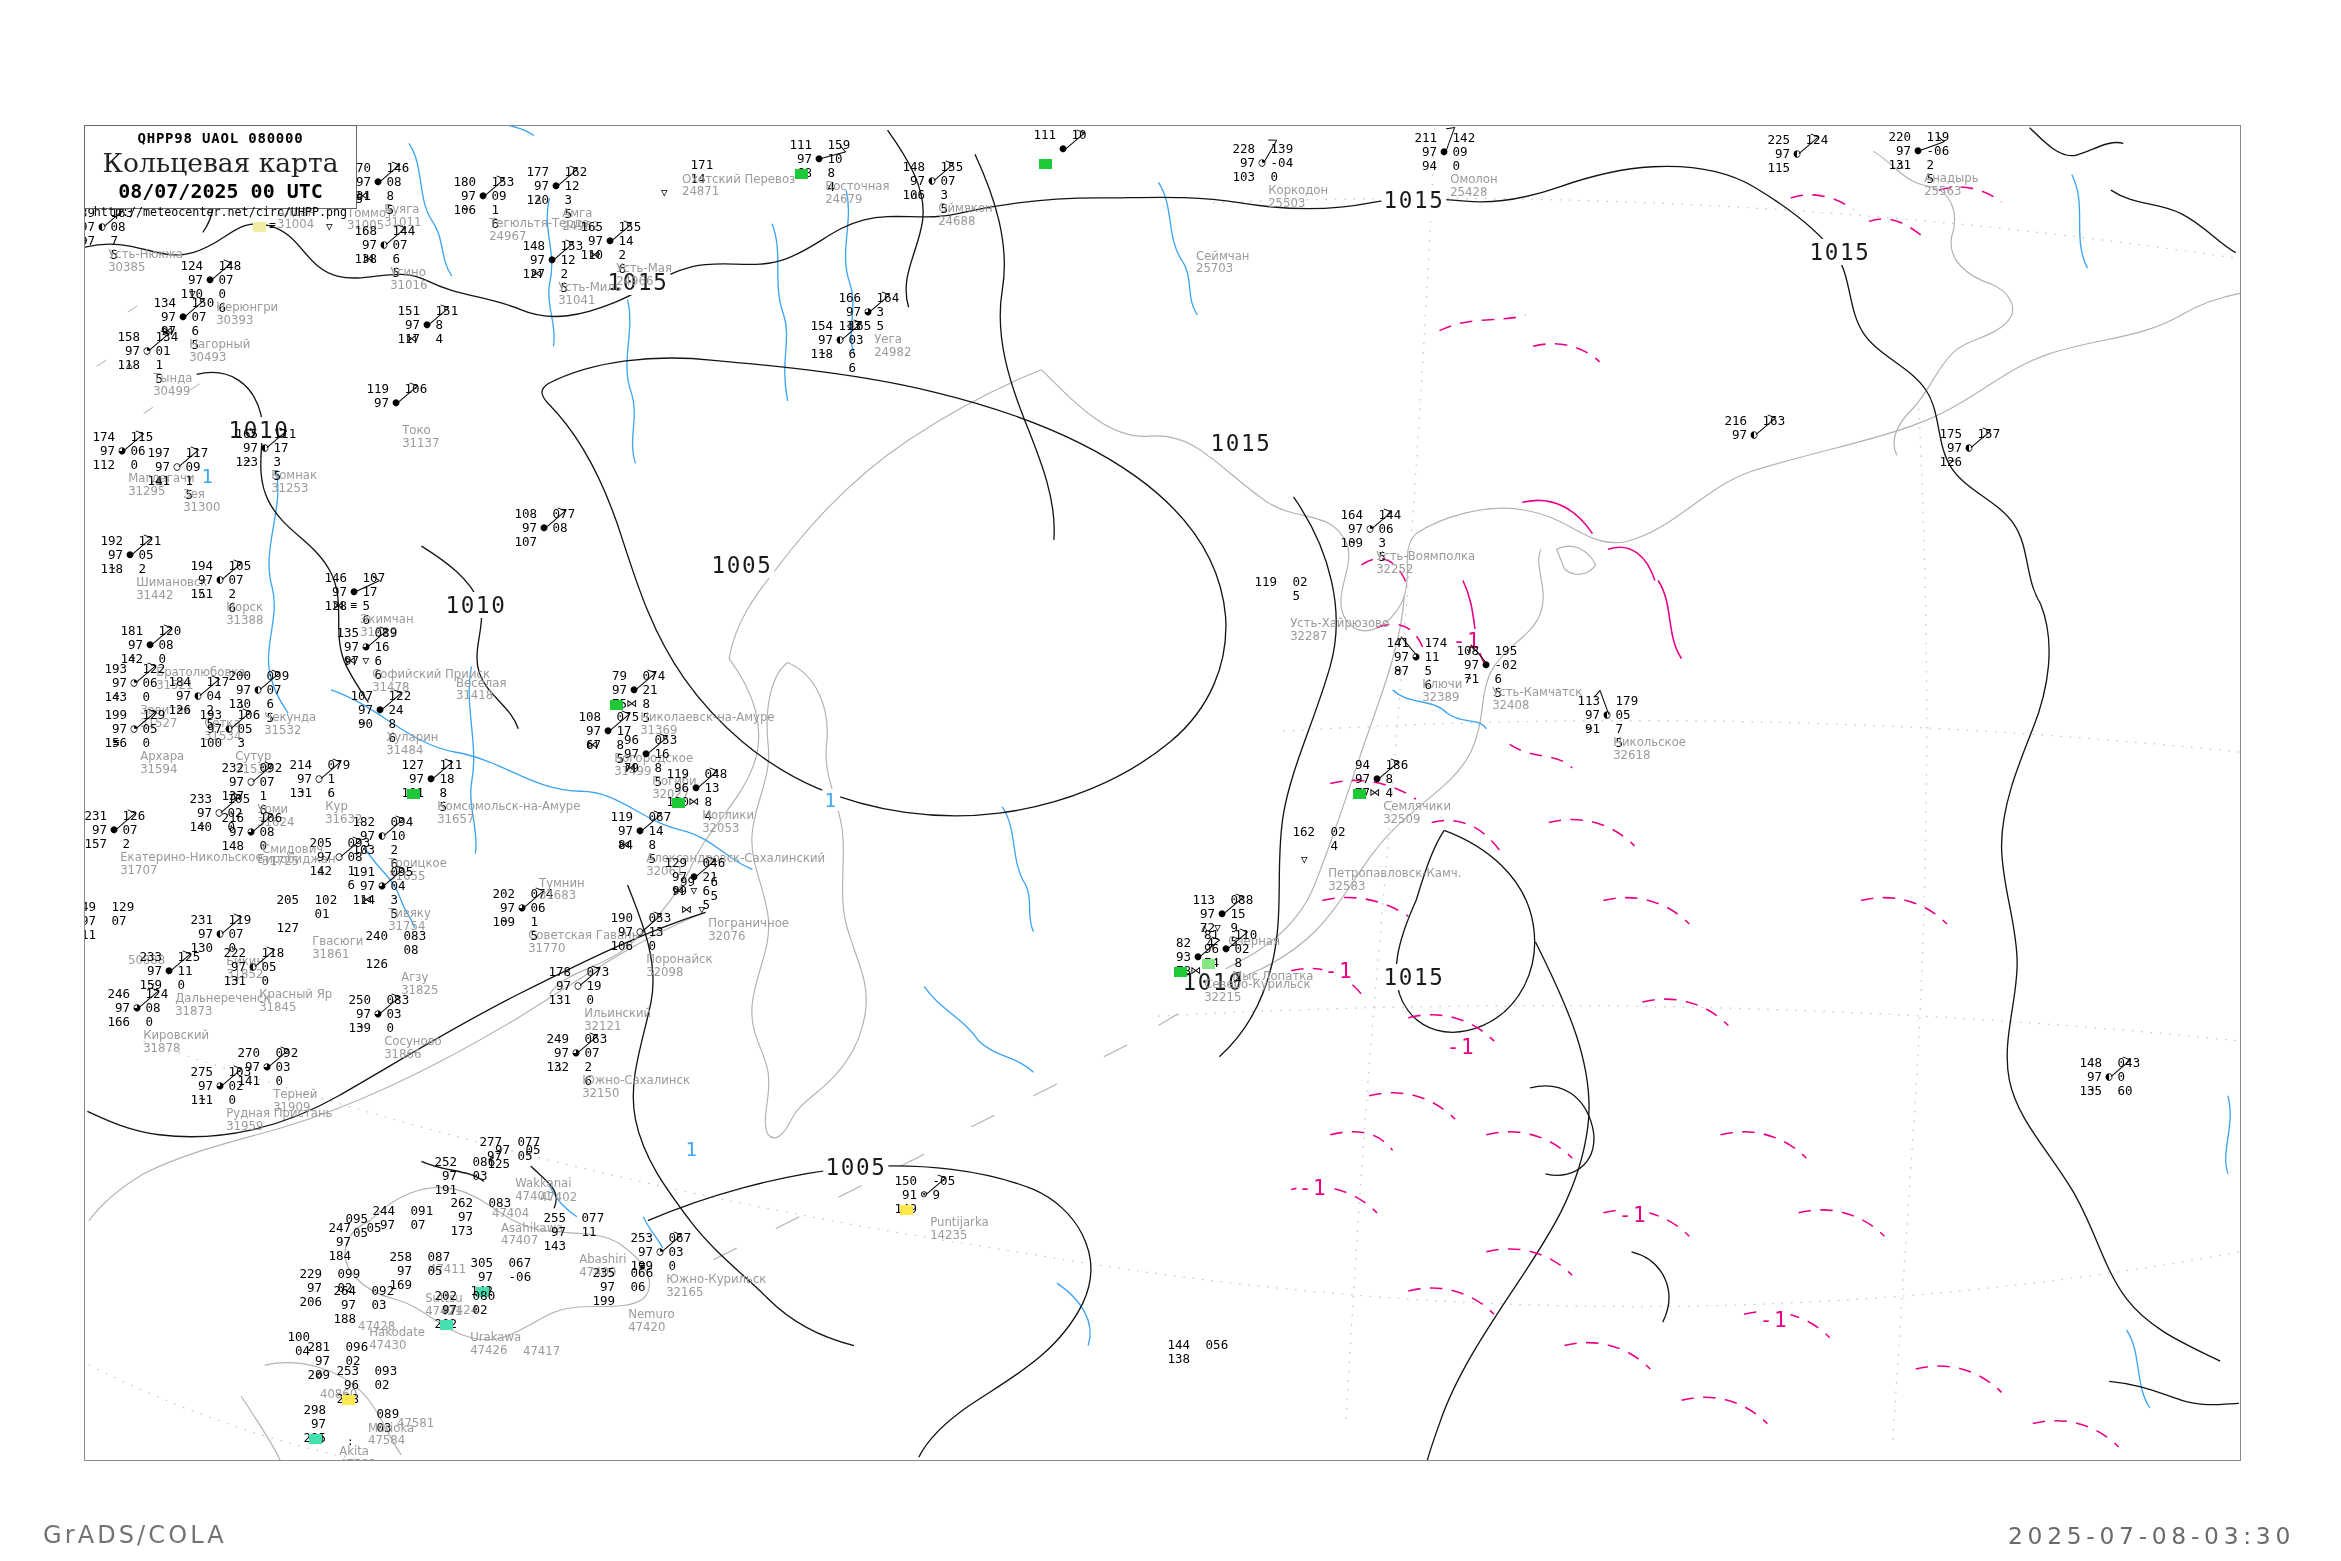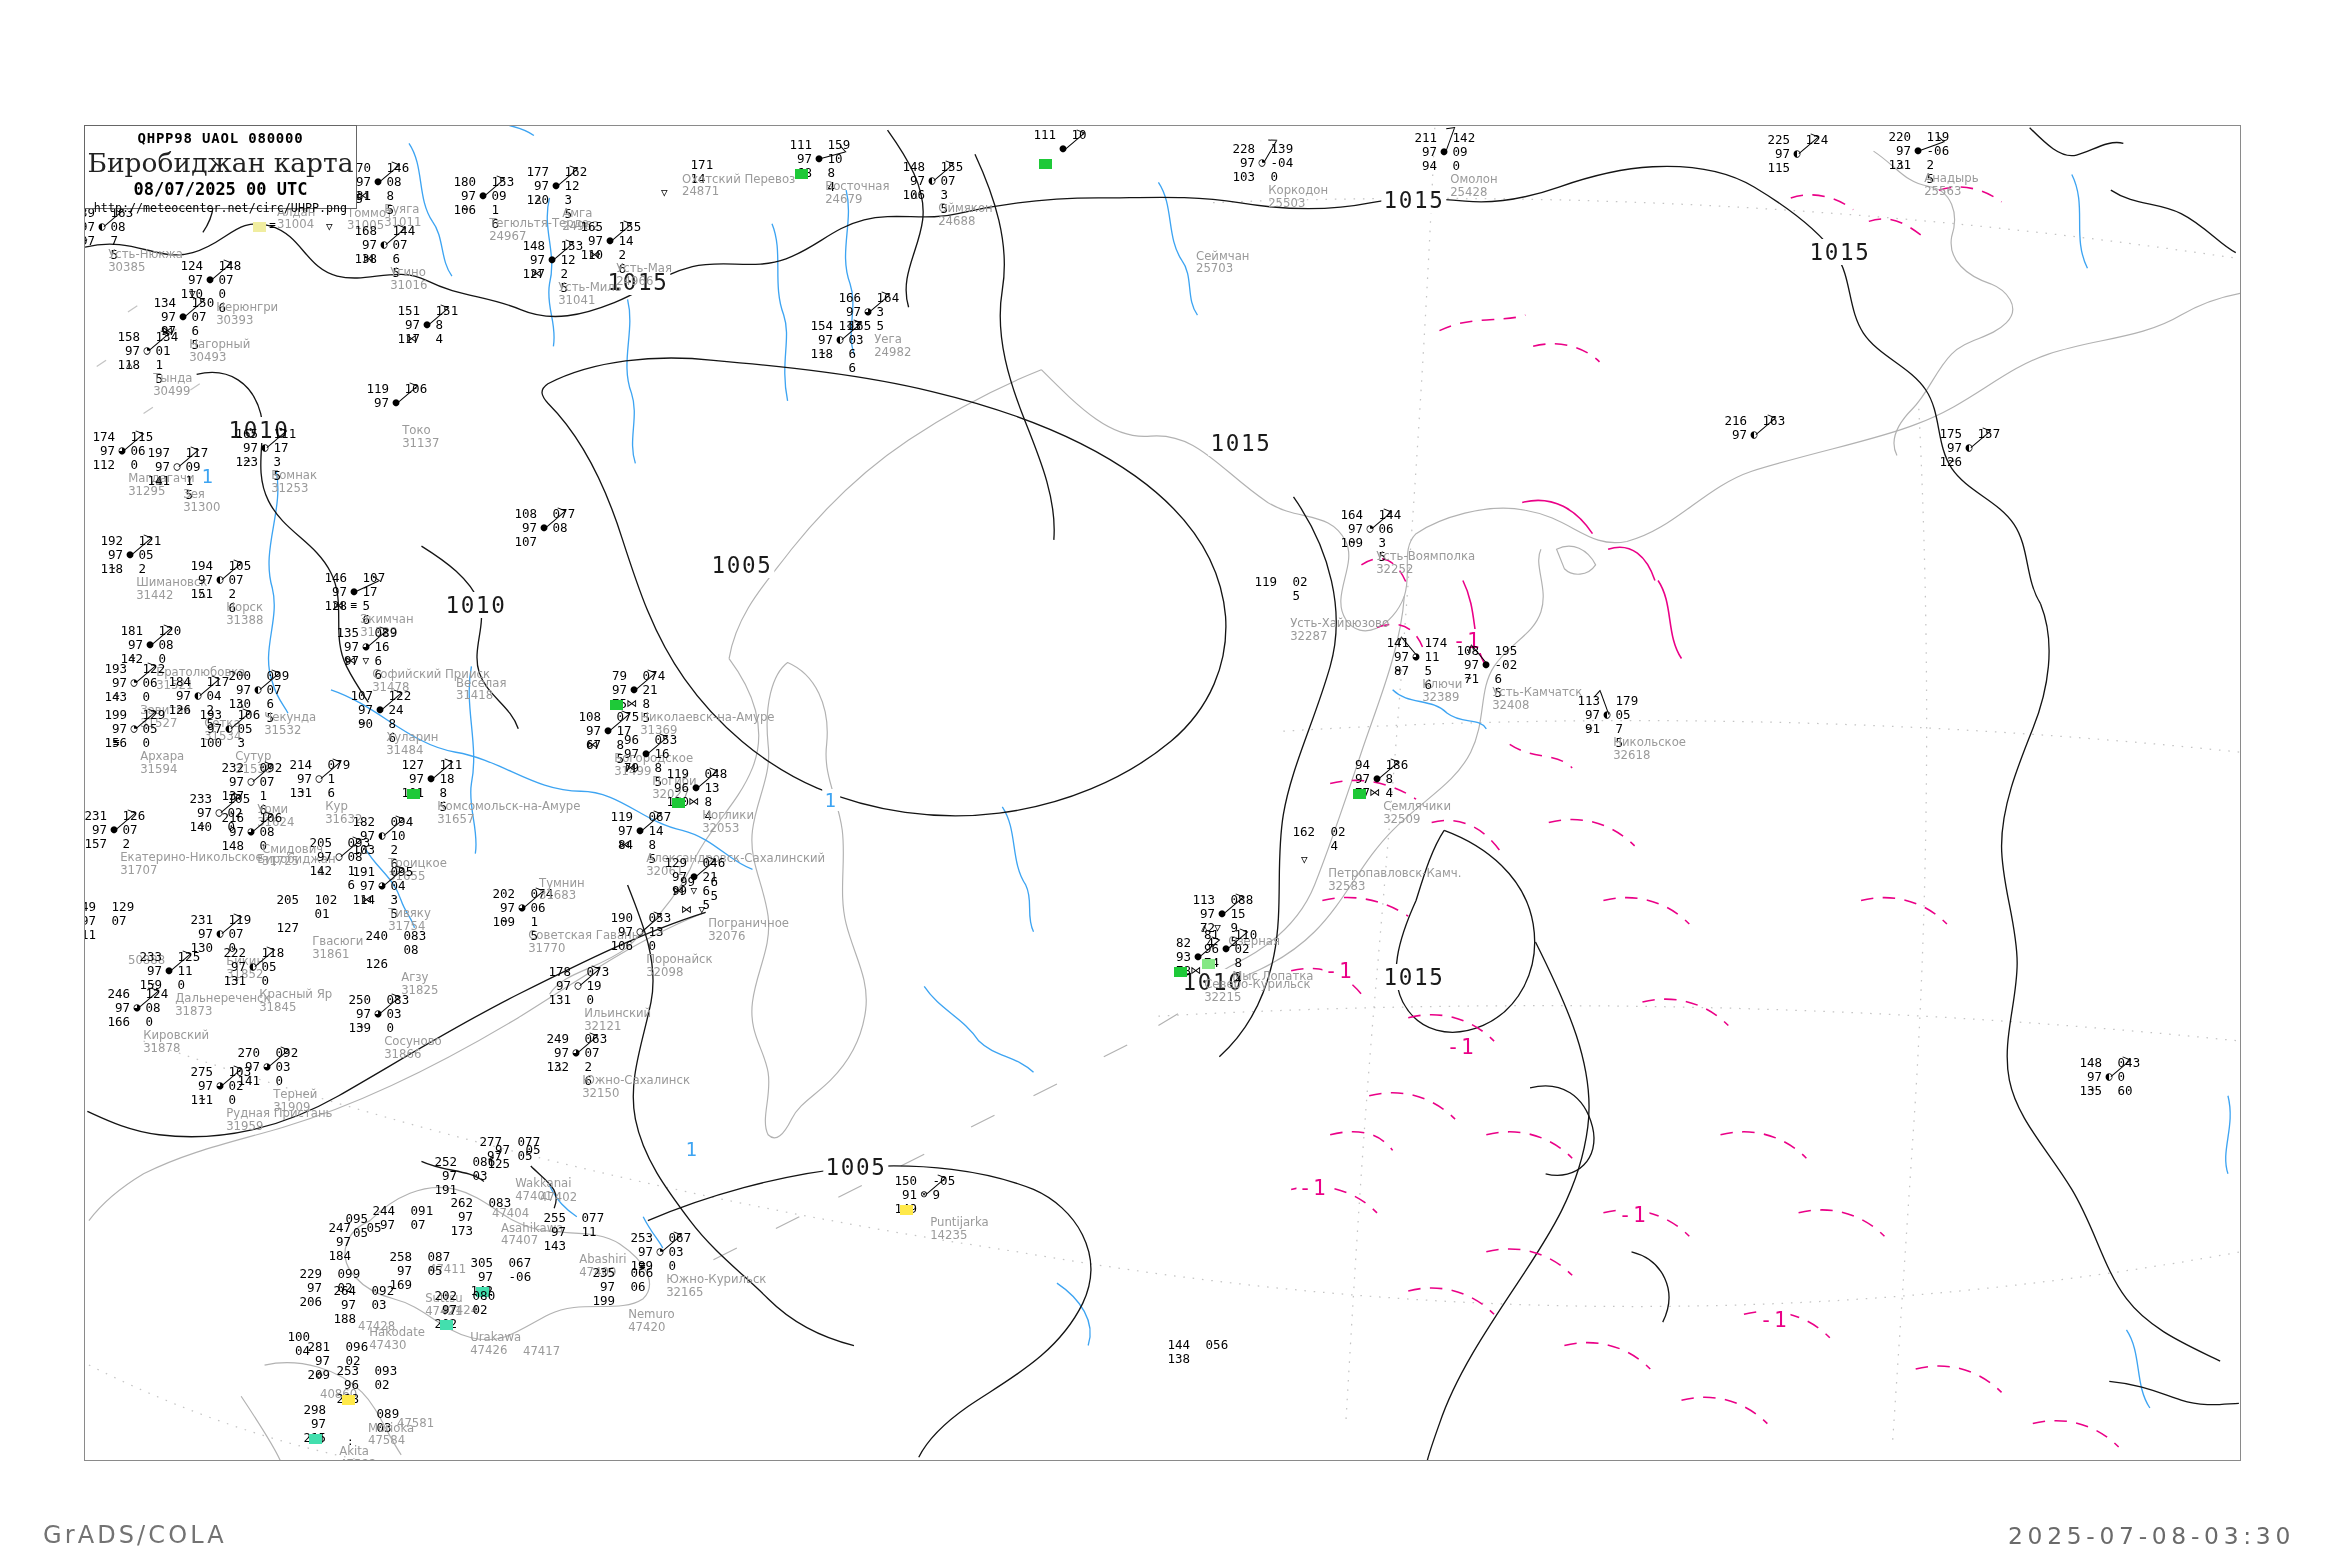--- a/index.html
+++ b/index.html
@@ -7,21 +7,21 @@
        font-family:"DejaVu Sans",sans-serif;}
   #mapframe{position:absolute;left:84px;top:125px;width:2157px;height:1336px;
     border:0.8px solid #8a8a8a;box-sizing:border-box;overflow:hidden;background:#fff;}
   #veclayer{position:absolute;left:0;top:0;}
   
   #titlebox{position:absolute;left:84px;top:125px;width:273px;height:84px;
     border:0.8px solid #666;box-sizing:border-box;background:#fff;z-index:40;
     text-align:center;padding-top:3.9px;}
   #titlebox .l1{font-family:"DejaVu Sans Mono",monospace;font-weight:bold;font-size:14px;letter-spacing:0.8px;}
   #titlebox .l2{font-family:"DejaVu Serif",serif;font-size:26.5px;margin-top:0.8px;color:#222;}
-  #titlebox .l3{font-family:"DejaVu Sans Mono",monospace;font-weight:bold;font-size:17px;margin-top:1.6px;}
+  #titlebox .l3{font-family:"DejaVu Sans Mono",monospace;font-weight:bold;font-size:20px;margin-top:1.6px;}
   #titlebox .l4{font-family:"DejaVu Sans Mono",monospace;font-size:11.7px;margin-top:1.6px;}
   
   #grads{position:absolute;left:43px;top:1521px;font-size:24px;color:#737373;
     letter-spacing:3.1px;font-family:"DejaVu Sans",sans-serif;}
   #stamp{position:absolute;right:47px;top:1522px;font-size:23.4px;color:#6a6a6a;
     letter-spacing:4.7px;font-family:"DejaVu Sans",sans-serif;}
   
   .clab{position:absolute;transform:translate(-50%,-50%);background:#fff;
     font-family:"DejaVu Sans Mono",monospace;font-size:22.6px;letter-spacing:1.6px;
     color:#1a1a1a;padding:0 2.3px;z-index:8;}
@@ -927,20 +927,20 @@
       <div class="st" style="left: 424px; top: 1030px;">
         <div class="lc">277<br>97</div>
         <div class="rc">077<br>05</div>
         <div class="nm">Wakkanai<br>47401</div>
       </div>
     </div>
 </div>
 
 <div id="titlebox">
   <div class="l1">QHPP98  UAOL  080000</div>
-  <div class="l2">Биробиджан карта</div>
+  <div class="l2">Кольцевая карта</div>
   <div class="l3">08/07/2025 00 UTC</div>
   <div class="l4">http://meteocenter.net/circ/UHPP.png</div>
 </div>
 
 <div id="grads">GrADS/COLA</div>
 <div id="stamp">2025-07-08-03:30</div>
 
 
 </body></html>

